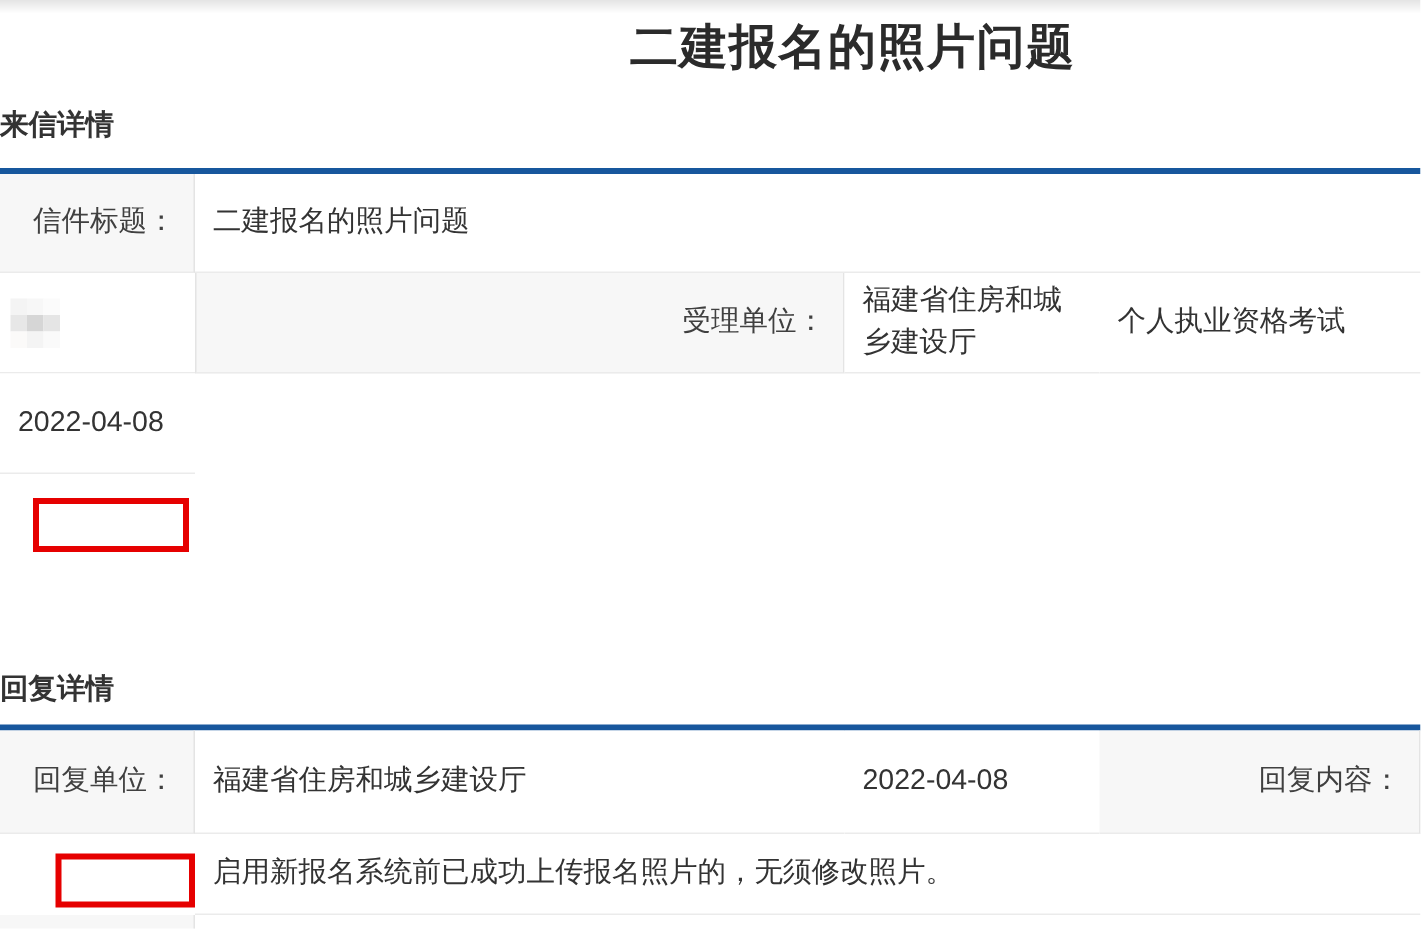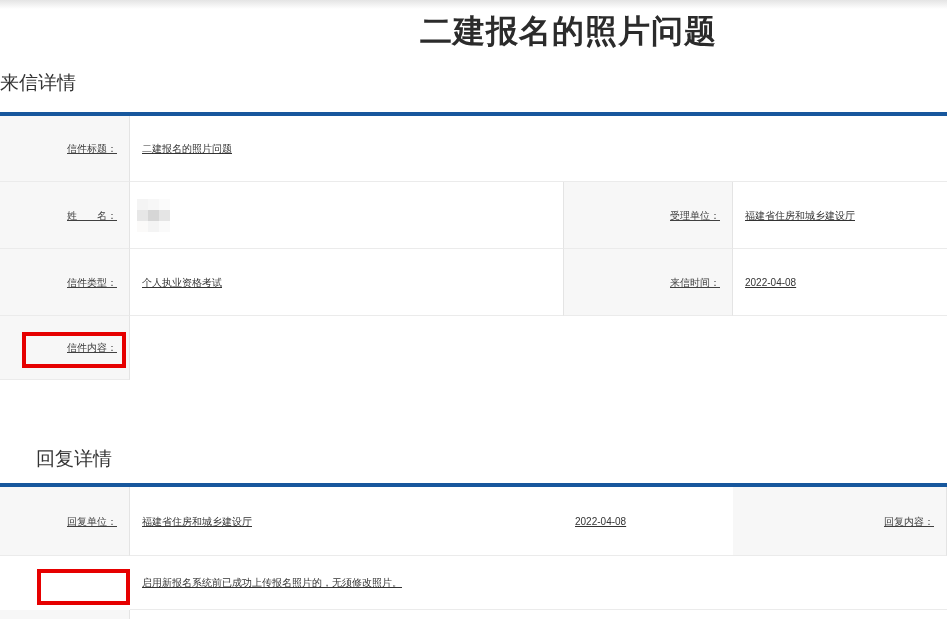--- a/index.html
+++ b/index.html
@@ -17,39 +17,39 @@
     position:absolute;top:0;left:0;width:947px;height:9px;
     background:linear-gradient(to bottom,#e4e4e4,#ffffff);
   }
   .page-title{
     position:absolute;top:10px;left:420px;
     font-size:32px;font-weight:bold;color:#2b2b2b;
     letter-spacing:1px;white-space:nowrap;margin:0;
   }
   .section-heading{
     position:absolute;left:0;
-    font-size:19px;font-weight:normal;color:#333;
+    font-size:19px;font-weight:bold;color:#333;
     white-space:nowrap;margin:0;
   }
   .heading-letter{top:70px;}
-  .heading-reply{top:446px;padding-left:36px;}
+  .heading-reply{top:446px;}
   .info-table{
     position:absolute;left:0;width:947px;
     display:grid;
     grid-template-columns:130px 433px 170px 214px;
     border-top:4px solid #17579d;
     box-sizing:border-box;
   }
   .table-letter{top:112px;grid-template-rows:66px 67px 67px 64px;}
   .table-reply{top:483px;grid-template-rows:69px 54px 70px;}
   .cell{
     display:flex;align-items:center;
     border-bottom:1px solid #ebebeb;
     box-sizing:border-box;
-    font-size:10px;line-height:1.5;text-decoration:underline;
+    font-size:19px;line-height:1.5;
   }
   .lbl{
     background:#f7f7f7;
     justify-content:flex-end;
     padding-right:12px;
     color:#404040;
     border-right:1px solid #e4e4e4;
     white-space:nowrap;
   }
   .lbl.mid{border-left:1px solid #e4e4e4;}
@@ -88,43 +88,39 @@
   <div class="top-shadow"></div>
 
   <h1 class="page-title">二建报名的照片问题</h1>
 
   <h2 class="section-heading heading-letter">来信详情</h2>
 
   <div class="info-table table-letter">
     <div class="cell lbl">信件标题：</div>
     <div class="cell val span3">二建报名的照片问题</div>
 
-    <div class="cell lbl">姓　　名：</div>
     <div class="cell val">
       <div class="mosaic">
         <span class="m1"></span>
           <span class="m2"></span>
           <span class="m3"></span>
         <span class="m4"></span>
           <span class="m5"></span>
           <span class="m6"></span>
         <span class="m7"></span>
           <span class="m8"></span>
           <span class="m9"></span>
       </div>
     </div>
     <div class="cell lbl mid">受理单位：</div>
     <div class="cell val">福建省住房和城乡建设厅</div>
 
-    <div class="cell lbl">信件类型：</div>
     <div class="cell val">个人执业资格考试</div>
-    <div class="cell lbl mid">来信时间：</div>
     <div class="cell val">2022-04-08</div>
 
-    <div class="cell lbl">信件内容：</div>
   </div>
 
   <h2 class="section-heading heading-reply">回复详情</h2>
 
   <div class="info-table table-reply">
     <div class="cell lbl">回复单位：</div>
     <div class="cell val">福建省住房和城乡建设厅</div>
     <div class="cell val">2022-04-08</div>
 
     <div class="cell lbl">回复内容：</div>

